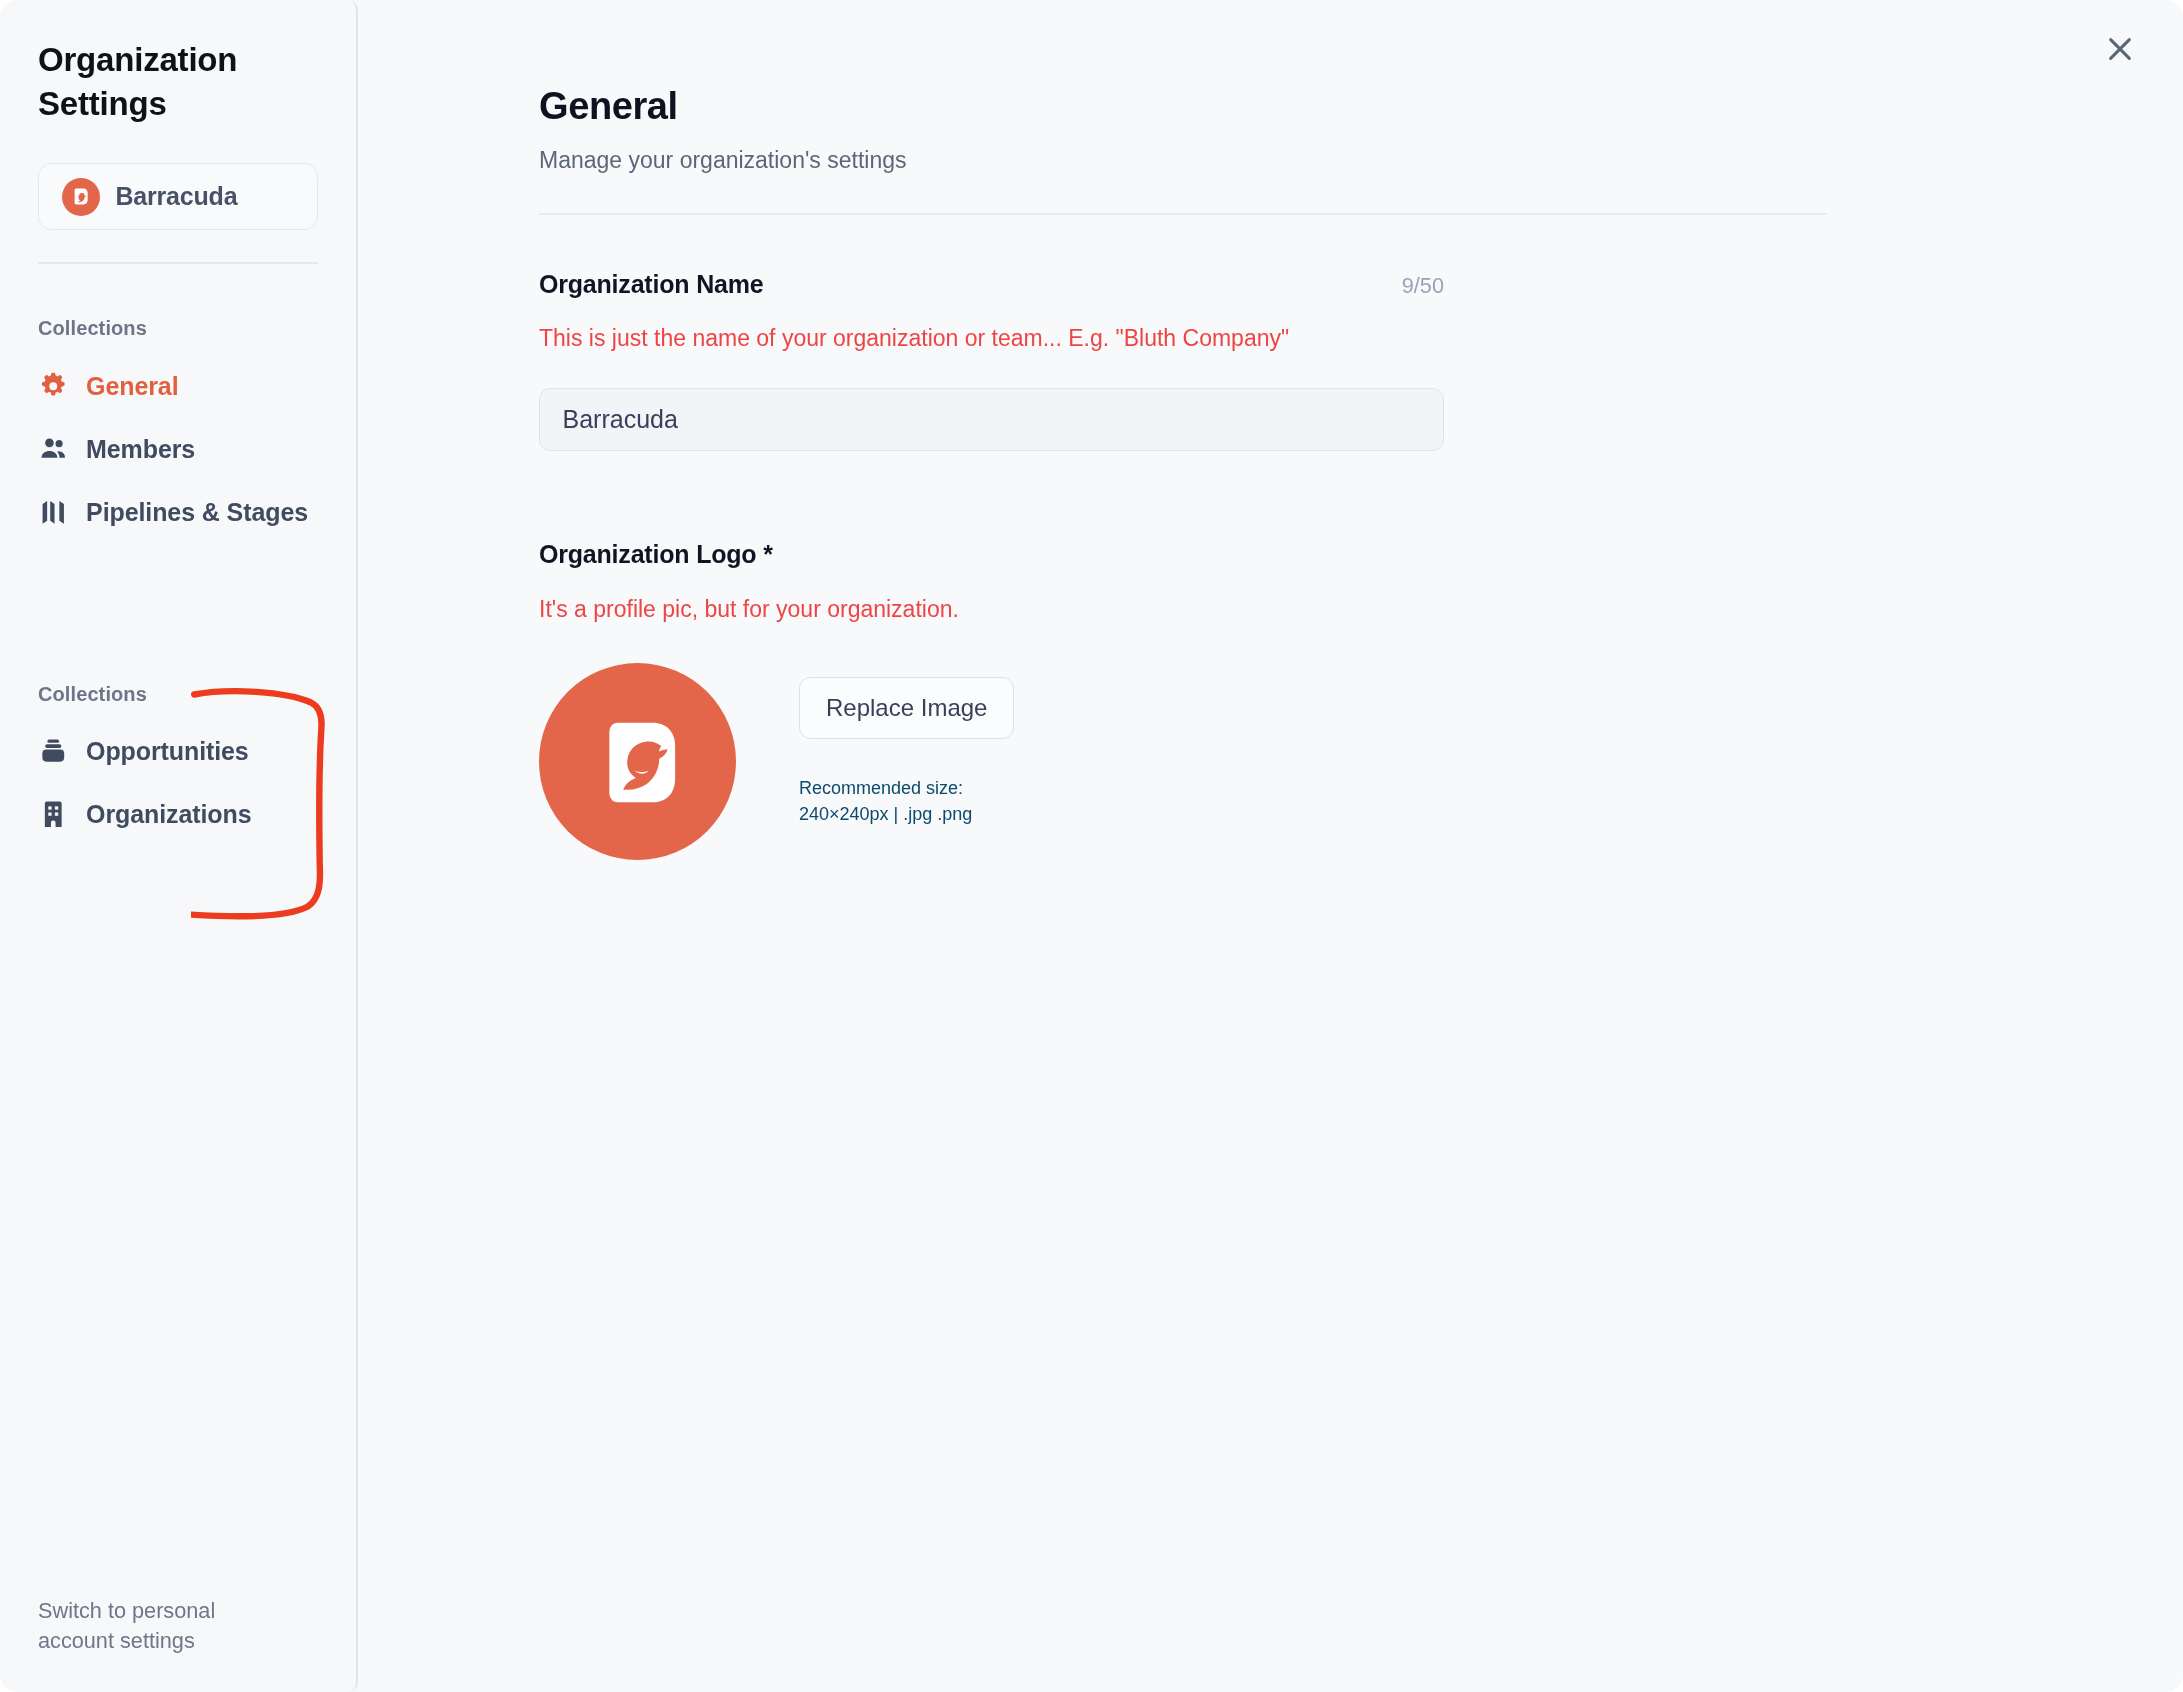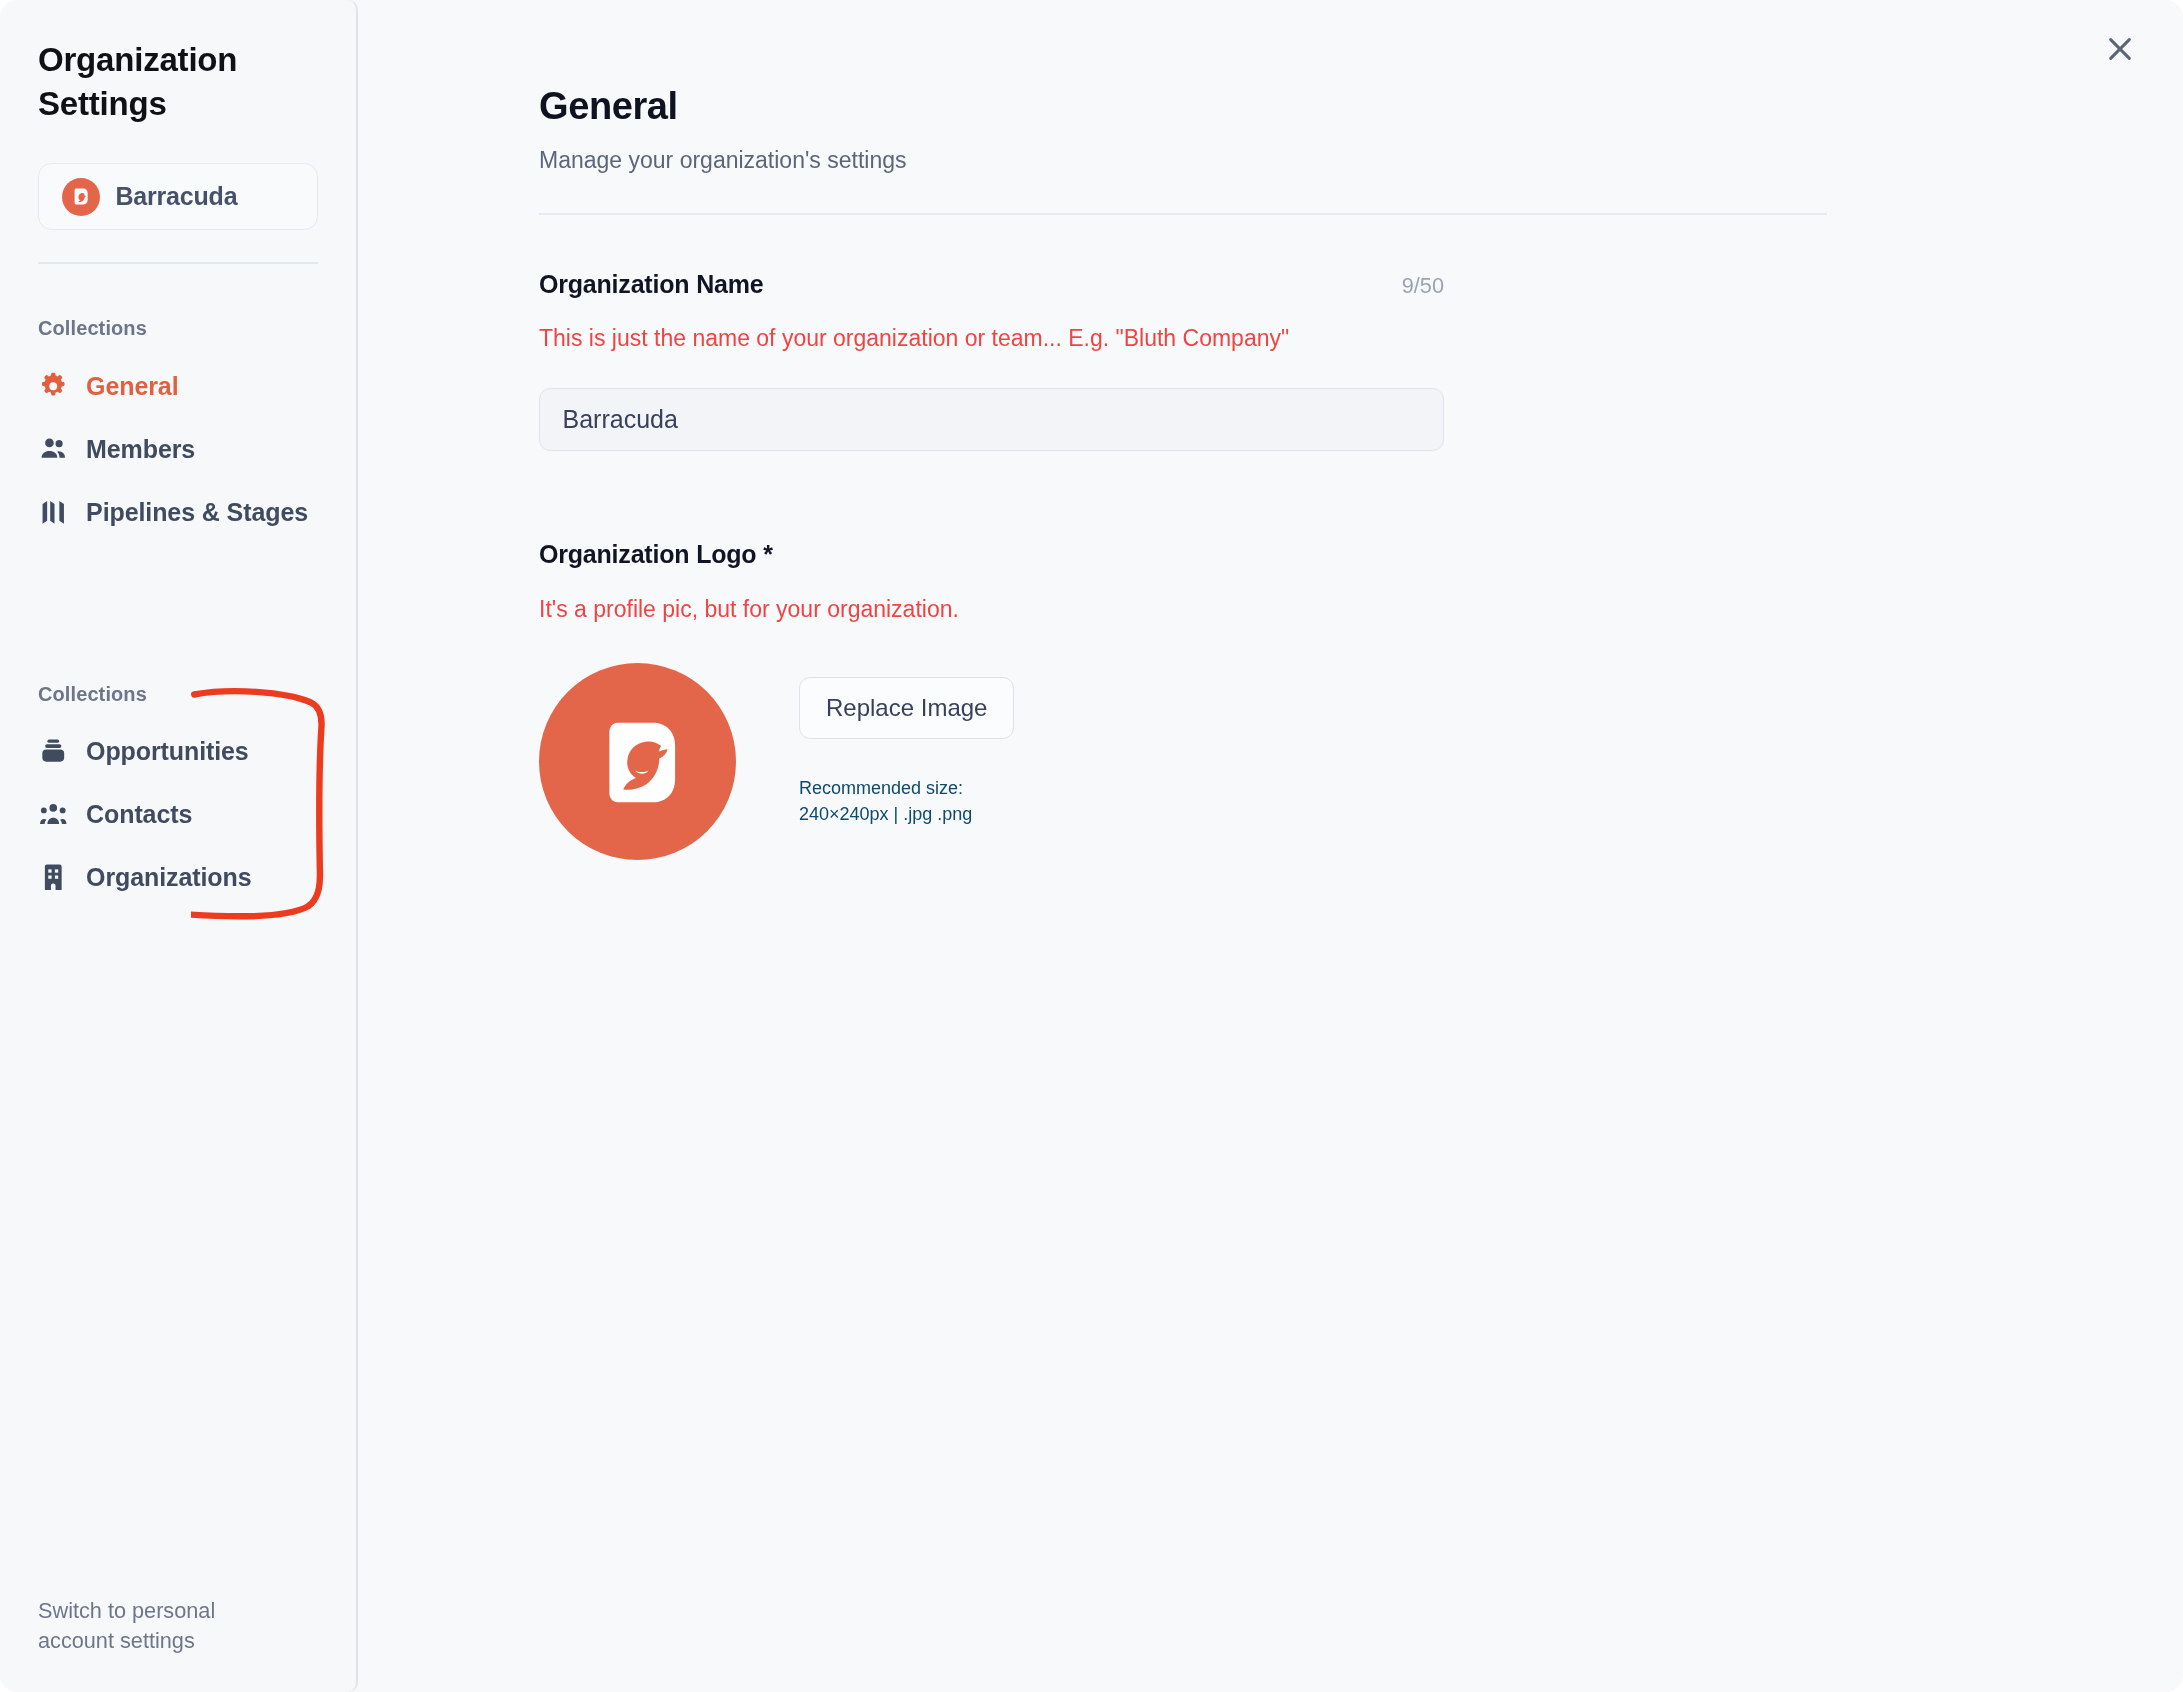--- a/index.html
+++ b/index.html
@@ -341,33 +341,20 @@
         <span class="nav-ico">
           <svg viewBox="0 0 24 24" aria-hidden="true">
             <rect x="7.4" y="2.8" width="9.2" height="2.5" rx="1.25" fill="currentColor"></rect>
             <rect x="5.6" y="6.4" width="12.8" height="3" rx="1.5" fill="currentColor"></rect>
             <rect x="3.4" y="10.6" width="17.2" height="9.6" rx="3.2" fill="currentColor"></rect>
           </svg>
         </span>
         <span class="nav-label">Opportunities</span>
       </div>
 
-      <div class="nav-item">
-        <span class="nav-ico">
-          <svg viewBox="0 0 24 24" aria-hidden="true">
-            <circle cx="12" cy="7" r="3" fill="currentColor"></circle>
-            <circle cx="4.6" cy="9" r="2.3" fill="currentColor"></circle>
-            <circle cx="19.4" cy="9" r="2.3" fill="currentColor"></circle>
-            <path fill="currentColor" d="M7.4 19.6c0-2.8 2-4.8 4.6-4.8s4.6 2 4.6 4.8z"></path>
-            <path fill="currentColor" d="M1.6 19.6c0-2.2 1.3-3.8 3.2-3.8.7 0 1.3.2 1.8.5-.9 1-1.4 2.2-1.4 3.3z"></path>
-            <path fill="currentColor" d="M22.4 19.6h-3.6c0-1.1-.5-2.3-1.4-3.3.5-.3 1.1-.5 1.8-.5 1.9 0 3.2 1.6 3.2 3.8z"></path>
-          </svg>
-        </span>
-        <span class="nav-label">Contacts</span>
-      </div>
 
       <div class="nav-item">
         <span class="nav-ico">
           <svg viewBox="0 0 24 24" aria-hidden="true">
             <path fill="currentColor" d="M5.4 3.6c0-.9.7-1.6 1.6-1.6h10c.9 0 1.6.7 1.6 1.6V22h-4.8v-3.4c0-.9-.7-1.6-1.6-1.6h-.4c-.9 0-1.6.7-1.6 1.6V22H5.4z"></path>
             <rect x="8.1" y="5.8" width="2.6" height="2.6" fill="#f7f8fa"></rect>
             <rect x="13.3" y="5.8" width="2.6" height="2.6" fill="#f7f8fa"></rect>
             <rect x="8.1" y="10.6" width="2.6" height="2.6" fill="#f7f8fa"></rect>
             <rect x="13.3" y="10.6" width="2.6" height="2.6" fill="#f7f8fa"></rect>
           </svg>

